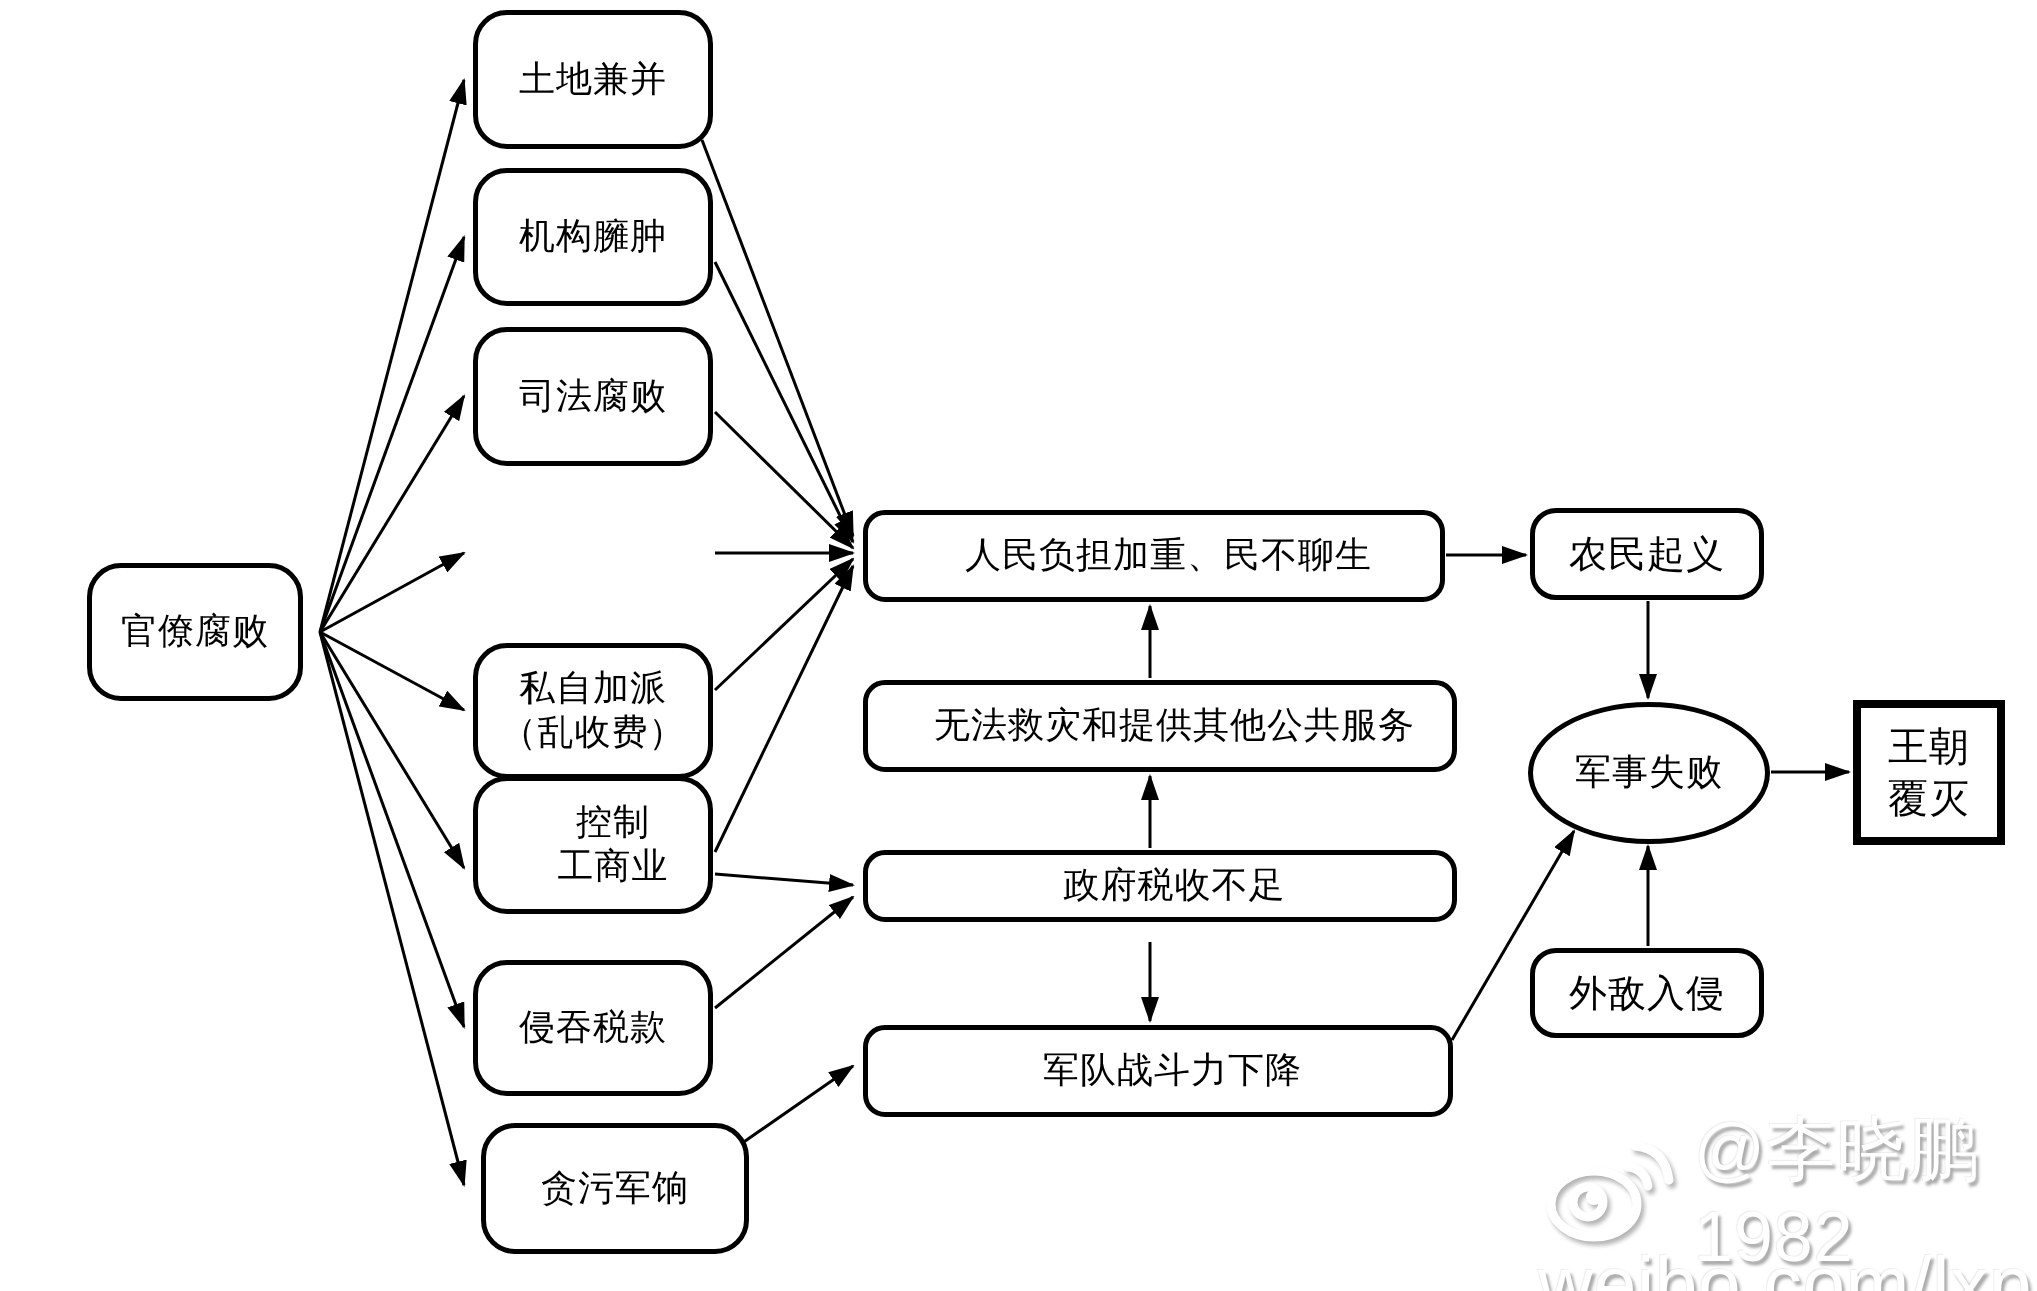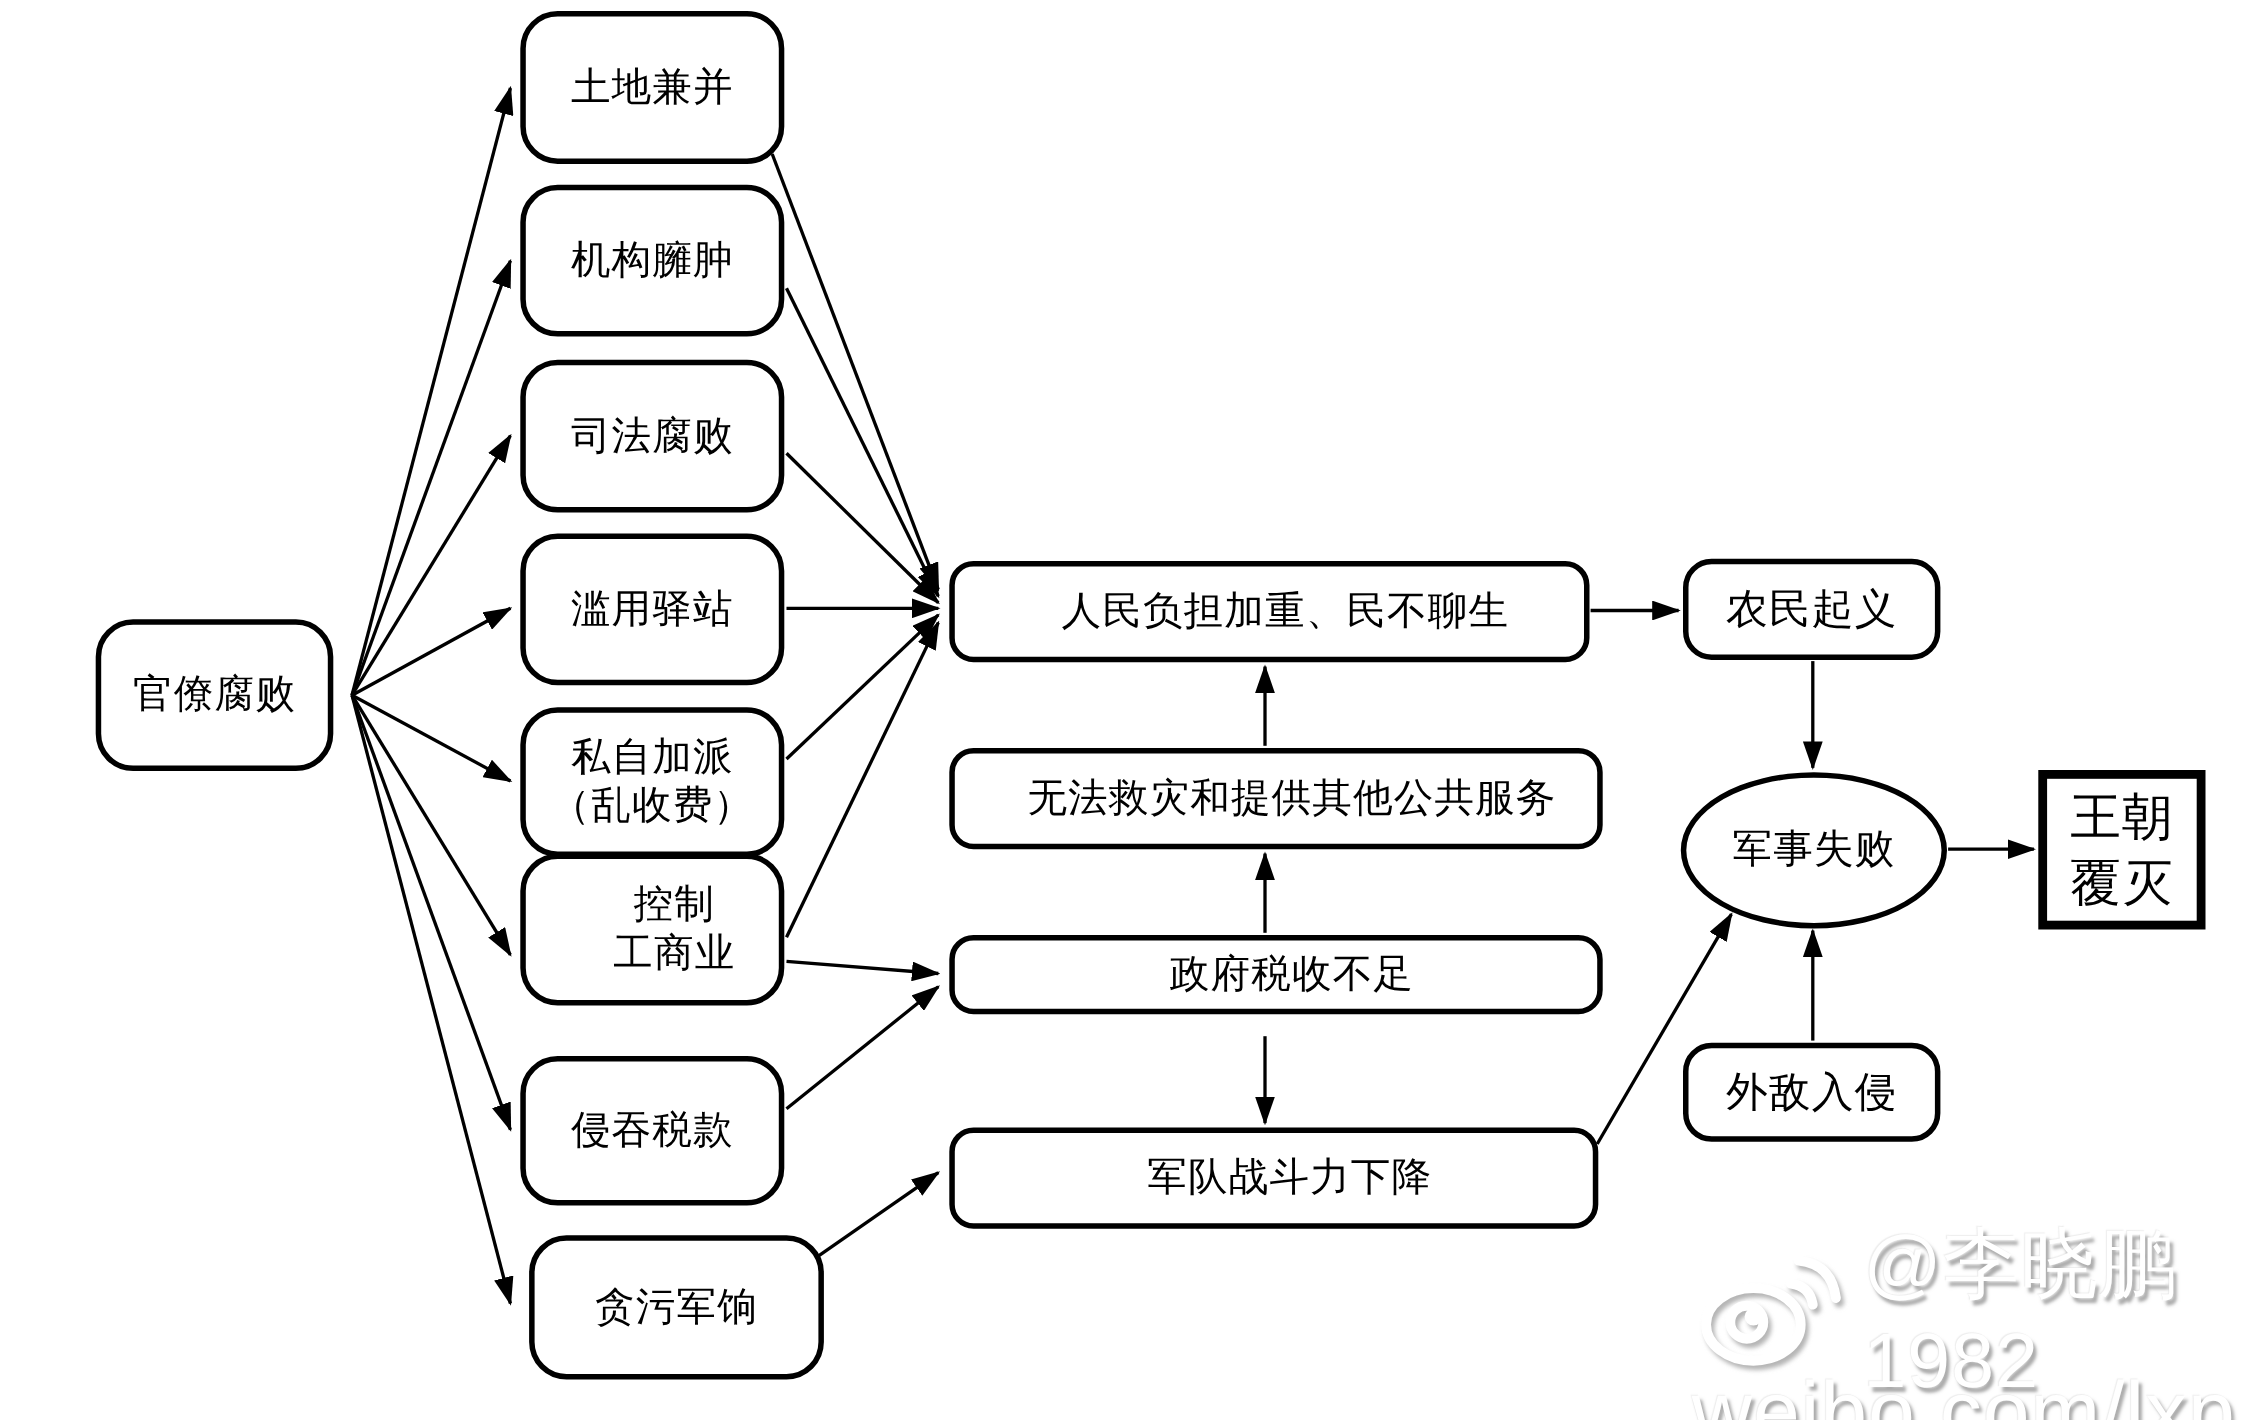--- a/index.html
+++ b/index.html
@@ -14,21 +14,21 @@
     position:absolute; z-index:2; box-sizing:border-box;
     background:#ffffff; border:5px solid #000; border-radius:34px;
     display:flex; flex-direction:column; align-items:center; justify-content:center;
     font-size:36px; line-height:1.22; text-align:center; letter-spacing:1px;
     white-space:nowrap;
   }
   .node span { display:block; }
   .node.wide { border-radius:22px;padding-left:29px; }
   .node.small { border-radius:26px; font-size:38px; }
   .node.ellipse { border-radius:50%; }
-  .node.finalbox { border-width:8px; border-radius:0; font-size:46px; line-height:1.3; }
+  .node.finalbox { border-width:8px; border-radius:0; font-size:40px; line-height:1.3; }
   
   #watermark {
     position:absolute; z-index:3; left:1538px; top:1142px; width:560px;
     color:#ffffff;
     font-family:"Liberation Sans","DejaVu Sans",sans-serif;
     text-shadow: 3px 4px 3px rgba(125,125,125,0.65), -1px -1px 1px rgba(235,235,235,0.9);
   }
   #watermark .wm-line1 { display:flex; align-items:center; gap:6px; height:96px; }
   #watermark .wm-handle { font-size:70px; font-weight:400; letter-spacing:1px; }
   #watermark .wm-url { font-size:76px; margin-top:2px; letter-spacing:1px; }
@@ -86,23 +86,20 @@
 
   <div class="node" style="left:473px; top:10px; width:240px; height:139px;">
     <span>土地兼并</span>
   </div>
   <div class="node" style="left:473px; top:168px; width:240px; height:138px;">
     <span>机构臃肿</span>
   </div>
   <div class="node" style="left:473px; top:327px; width:240px; height:139px;">
     <span>司法腐败</span>
   </div>
-  <div class="node" style="left:473px; top:485px; width:240px; height:138px;">
-    <span>滥用驿站</span>
-  </div>
   <div class="node" style="left:473px; top:643px; width:240px; height:136px;">
     <span>私自加派</span>
     <span>（乱收费）</span>
   </div>
   <div class="node" style="left:473px; top:776px; width:240px; height:138px;padding-left:40px;">
     <span>控制</span>
     <span>工商业</span>
   </div>
   <div class="node" style="left:473px; top:960px; width:240px; height:136px;">
     <span>侵吞税款</span>

